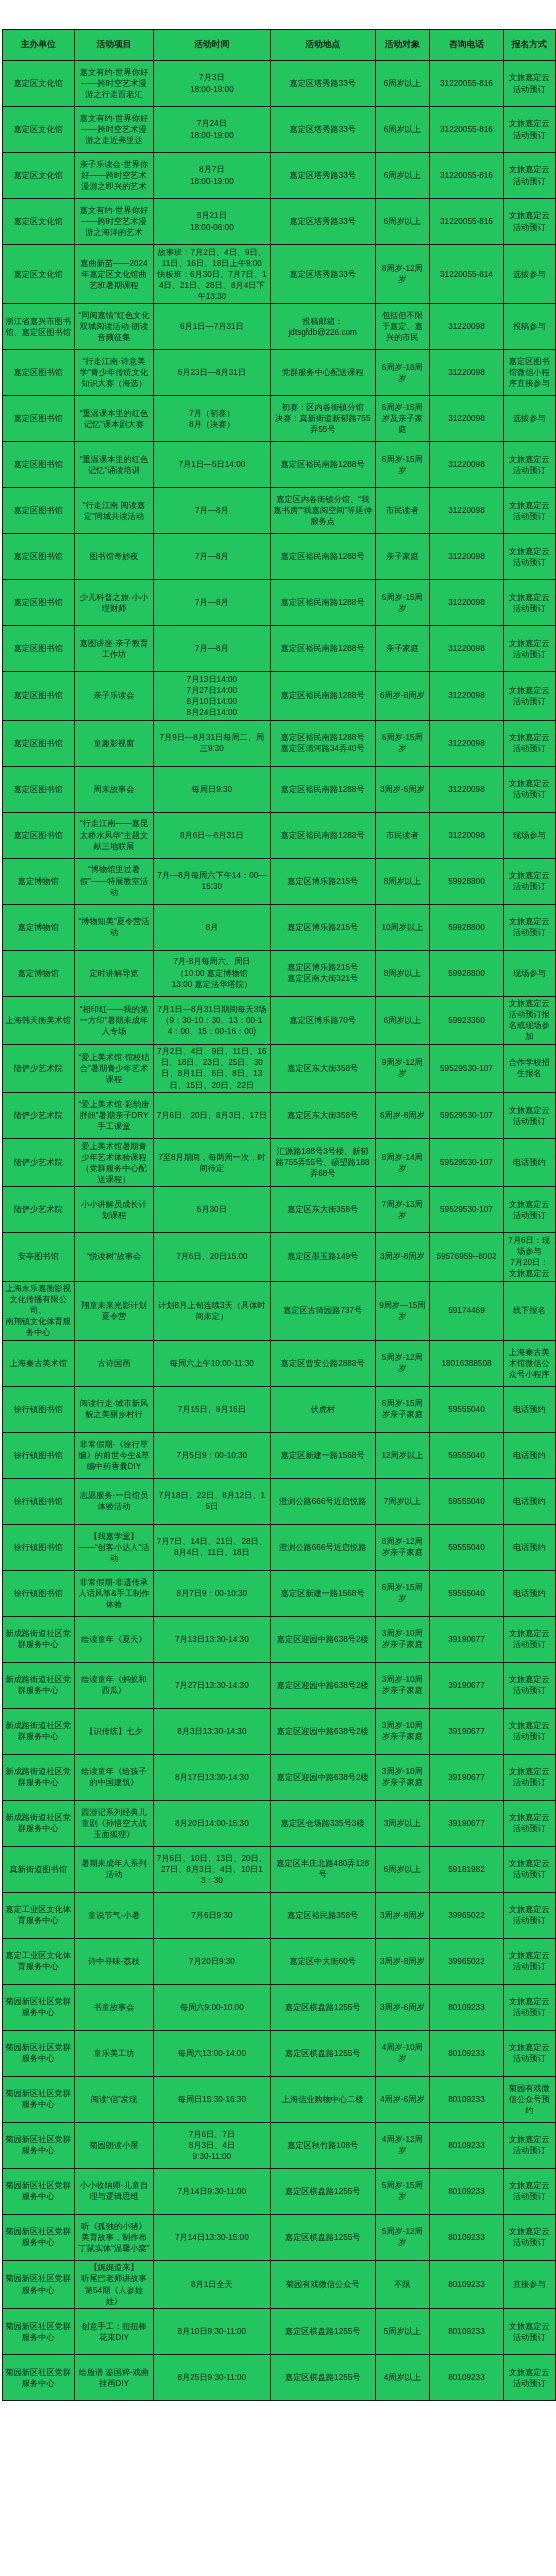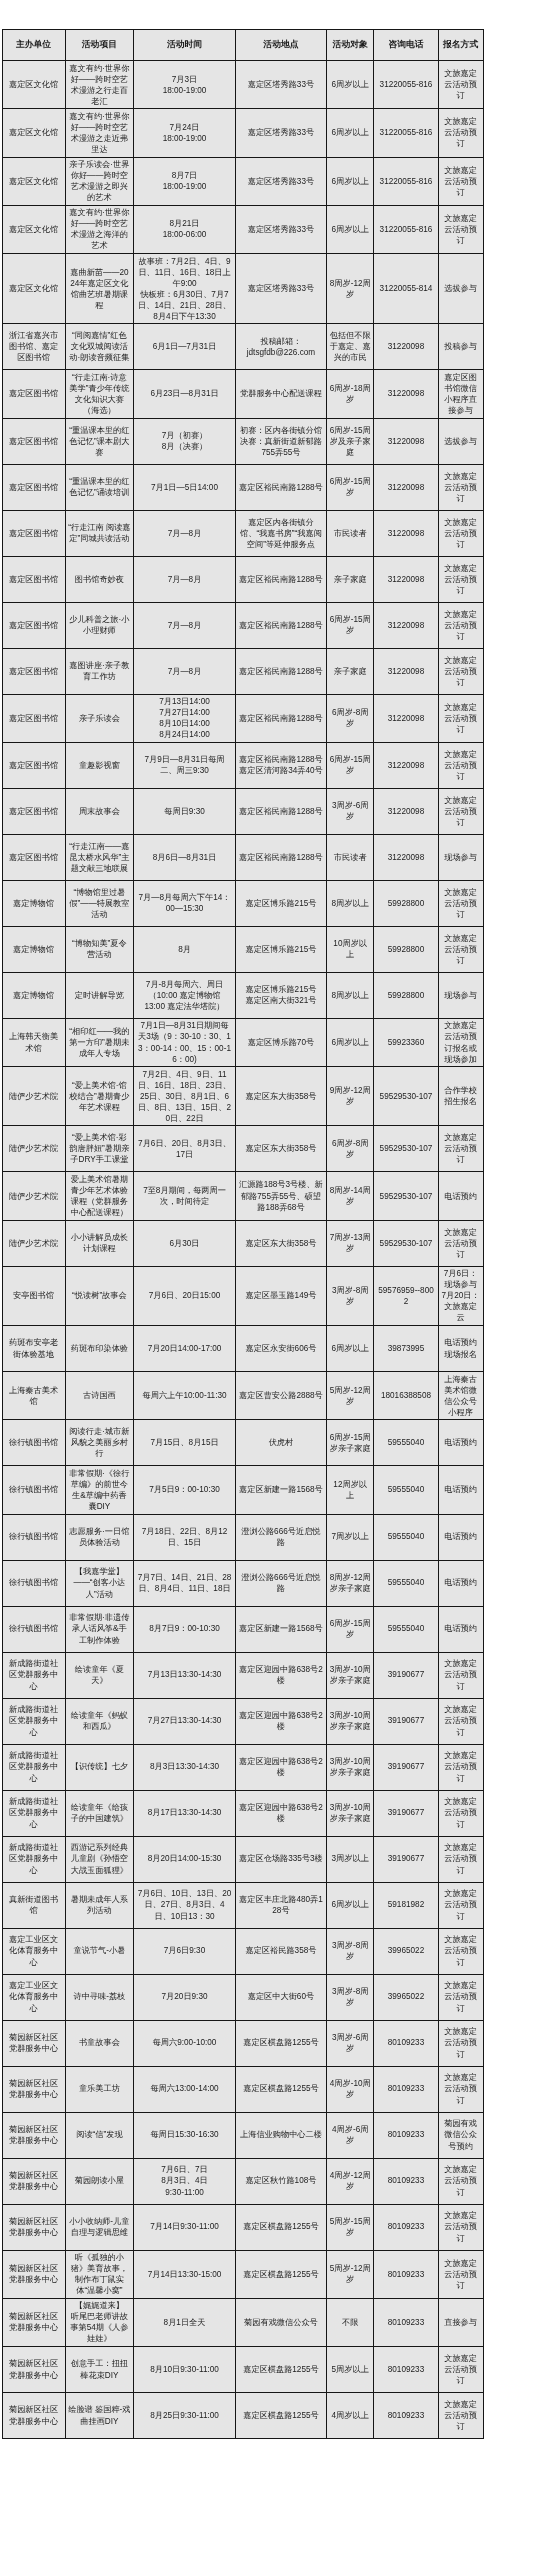--- a/index.html
+++ b/index.html
@@ -11,22 +11,22 @@
     width: 556px;
     font-family: "Liberation Sans", sans-serif;
   }
   .sheet {
     padding: 29px 1px 7.2px 1.5px;
     background: #ffffff;
   }
   table.activities {
     border-collapse: collapse;
     table-layout: fixed;
-    width: 482px;
-    background: #e5e5e5;
+    width: 554px;
+    background: #22c55e;
     border: 1.5px solid #121212;
   }
   table.activities th,
   table.activities td {
     border: 1px solid #161616;
     text-align: center;
     vertical-align: middle;
     color: #1c1c1c;
     white-space: pre-line;
     overflow-wrap: break-word;
@@ -323,28 +323,28 @@
           <td>“悦读树”故事会</td>
           <td>7月6日、20日15:00</td>
           <td>嘉定区墨玉路149号</td>
           <td>3周岁-8周岁</td>
           <td>59576959--8002</td>
           <td>7月6日：现场参与
 7月20日：
 文旅嘉定云</td>
         </tr>
         <tr>
-          <td>药斑布安亭老街体验基地</td>
-          <td>药斑布印染体验</td>
-          <td>7月20日14:00-17:00</td>
-          <td>嘉定区永安街606号</td>
-          <td>6周岁以上</td>
-          <td>39873995</td>
-          <td>电话预约
-现场报名</td>
+          <td>上海永乐嘉衡影视文化传播有限公司、
+南翔镇文化体育服务中心</td>
+          <td>翔童未来光影计划夏令营</td>
+          <td>计划8月上旬连续3天（具体时间未定）</td>
+          <td>嘉定区古猗园路737号</td>
+          <td>9周岁—15周岁</td>
+          <td>59174469</td>
+          <td>线下报名</td>
         </tr>
         <tr>
           <td>上海秦古美术馆</td>
           <td>古诗国画</td>
           <td>每周六上午10:00-11:30</td>
           <td>嘉定区曹安公路2888号</td>
           <td>5周岁-12周岁</td>
           <td>18016388508</td>
           <td>上海秦古美术馆微信公众号小程序</td>
         </tr>

